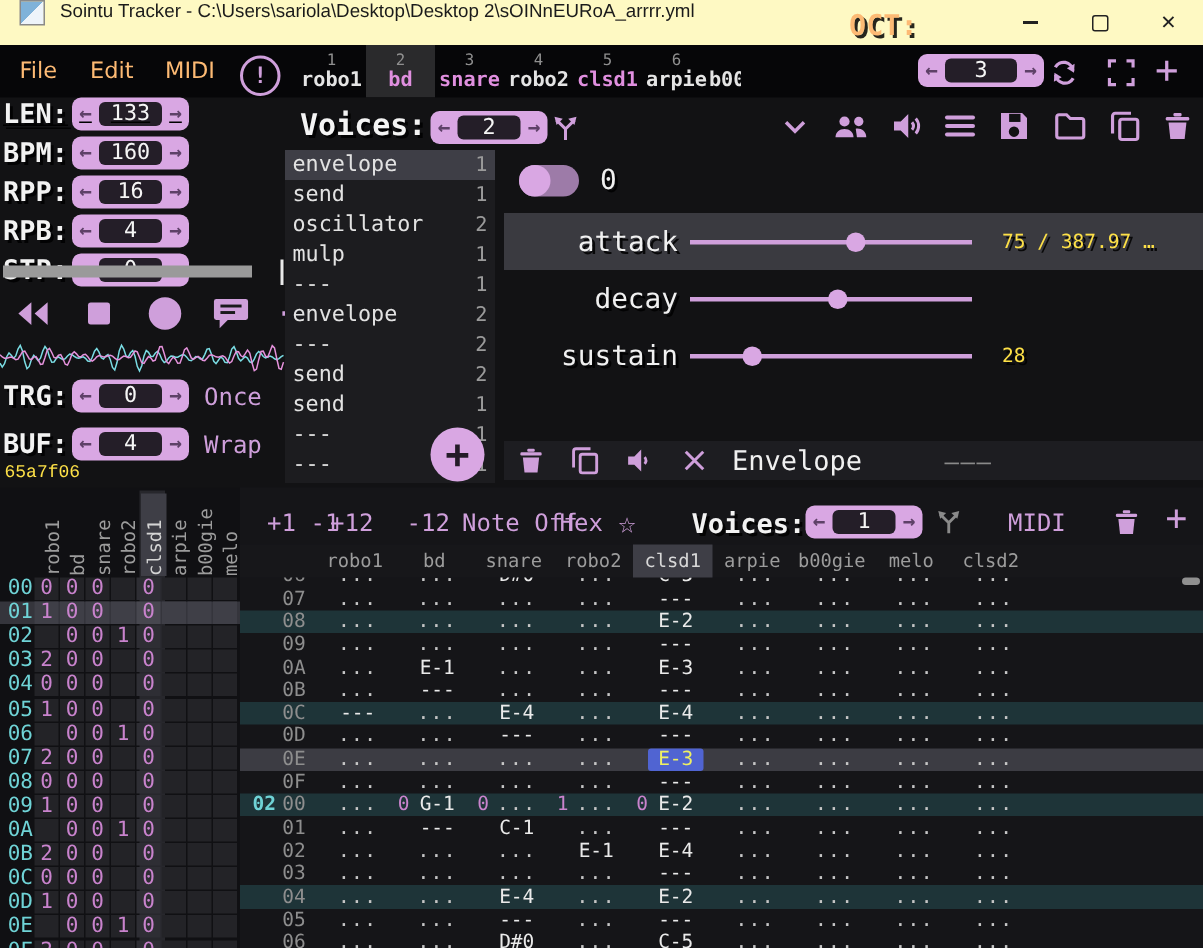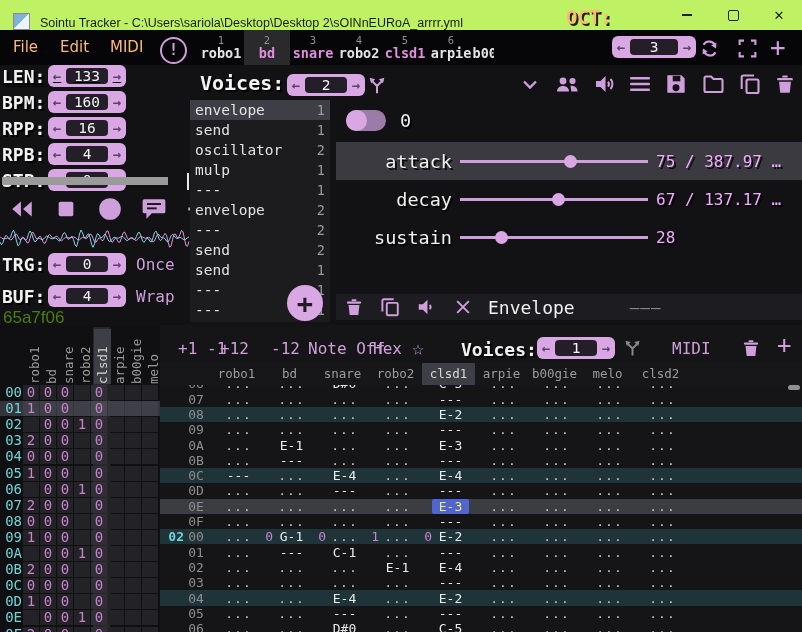--- a/index.html
+++ b/index.html
@@ -1,19 +1,19 @@
 <!DOCTYPE html>
 <html><head>
 <meta charset="utf-8">
 <style>
   html,body{margin:0;padding:0;background:#2a2a2a}
   .app{position:relative;width:802px;height:632px;background:#121214;overflow:hidden;
        font-family:"DejaVu Sans Mono",monospace;outline:1px solid #454545}
   
-  .titlebar{position:absolute;left:0;top:0;width:802px;height:30px;background:#bef264;display:flex;align-items:flex-end}
+  .titlebar{position:absolute;left:0;top:0;width:802px;height:30px;background:#fef9c3;display:flex;align-items:flex-start}
   .app-icon{width:15px;height:15px;margin-left:13px;border:1px solid #8a8a8a;
             background:linear-gradient(135deg,#7fb2d9 0 48%,#eef4fa 48% 100%)}
   .title-text{margin-left:10px;font-family:"Liberation Sans",sans-serif;font-size:12.5px;color:#1b1b1b;white-space:nowrap}
   .win-controls{position:absolute;right:0;top:0;height:30px;display:flex}
   .win-btn{width:46px;height:30px;display:flex;align-items:center;justify-content:center;cursor:default}
   .wb-min{width:10px;height:1.4px;background:#222}
   .wb-max{width:9px;height:9px;border:1.3px solid #222;border-radius:2px}
   .wb-x{font-size:13px;color:#222;font-family:"DejaVu Sans",sans-serif}
   
   .menubar{position:absolute;left:0;top:30px;width:802px;height:35px;background:#060608}
@@ -35,21 +35,21 @@
           font-size:14.5px;height:16px;line-height:16px;margin:0 2px;padding:0 2px}
   .oct-stepper .st-val{min-width:44px}
   
   .setting-row{position:absolute;left:2px;height:24px;display:flex;align-items:center}
   .set-label{font-size:18px;font-weight:bold;color:#f2f2f2;width:46px;text-shadow:2px 2px 0 rgba(0,0,0,.85)}
   .mode-label{margin-left:10px;color:#cf9fdb;font-size:16px}
   .progress{position:absolute;left:2px;top:177px;width:166px;height:8px;background:#9a9a9a}
   .prog-tick{position:absolute;left:187px;top:173px;width:2px;height:17px;background:#e9e9e9}
   .transport{position:absolute;left:8px;top:195px;display:flex;gap:16px;align-items:center}
   .ticon{width:28px;height:28px;display:flex;align-items:center;justify-content:center}
-  .version{position:absolute;left:3px;top:308px;color:#4d7c0f;font-size:17px;font-family:Liberation Sans, sans-serif}
+  .version{position:absolute;left:3px;top:308px;color:#fde047;font-size:12px;font-family:Liberation Mono, monospace}
   
   .voices-title{position:absolute;left:200px;top:71px;font-size:20px;font-weight:bold;color:#f4f4f4}
   .vo-tools{position:absolute;left:518px;top:70px;height:28px;display:flex;gap:12px;align-items:center}
   
   .unit-list{position:absolute;left:190px;top:100px;width:140px;height:222px;background:#1c1c1f}
   .unit{height:20px;display:flex;align-items:center;padding:0 5px;font-size:14.5px;color:#e2e2e2}
   .unit.selected{background:#3e3e46}
   .unit .cnt{margin-left:auto;color:#9a9a9a;font-size:13.5px}
   .fab{position:absolute;left:287px;top:285px;width:36px;height:36px;border-radius:50%;background:#d9a7e3;
        color:#241b28;font-size:27px;display:flex;align-items:center;justify-content:center;font-weight:bold}
@@ -58,21 +58,21 @@
   .p-label{width:116px;text-align:right;font-size:18.5px;color:#f0f0f0;text-shadow:2px 2px 0 rgba(0,0,0,.85)}
   .toggle{width:40px;height:21px;border-radius:11px;background:#9d7ba8;margin-left:10px;position:relative}
   .knob{position:absolute;left:0;top:0;width:21px;height:21px;border-radius:50%;background:#d9a7e3}
   .tog-val{margin-left:14px;font-size:18.5px;color:#f0f0f0;text-shadow:2px 2px 0 rgba(0,0,0,.85)}
   .param-rows{position:absolute;left:336px;top:142px;width:466px}
   .param-row{height:38px;display:flex;align-items:center}
   .param-row.hl{background:#3a3a40}
   .p-track{position:relative;width:188px;height:38px;margin-left:8px}
   .p-line{position:absolute;left:0;right:0;top:18px;height:2.5px;background:#cf9fdb}
   .p-thumb{position:absolute;top:12.5px;width:13px;height:13px;border-radius:50%;background:#d9a7e3}
-  .p-val{margin-left:8px;font-size:16px;color:#f0abfc;white-space:pre;text-shadow:2px 2px 0 rgba(0,0,0,.85)}
+  .p-val{margin-left:20px;font-size:13px;color:#fde047;white-space:pre;text-shadow:2px 2px 0 rgba(0,0,0,.85)}
   .unit-footer{position:absolute;left:336px;top:294px;width:466px;height:26px;background:#1d1d21;
                display:flex;align-items:center;gap:15px;padding-left:8px;box-sizing:border-box}
   .uf-name{font-size:18px;color:#f0f0f0}
   .uf-comment{color:#8a8a8a;font-size:16px;letter-spacing:1px;margin-left:40px}
   
   .order-panel{position:absolute;left:0;top:325px;width:160px;height:307px;background:#101013;overflow:hidden}
   .ostrip{position:absolute;left:93px;top:2px;width:17px;height:305px;background:#27272c}
   .ohead{position:absolute;top:4px;height:55px;width:17px;writing-mode:vertical-rl;transform:rotate(180deg);
          font-size:12.5px;color:#9c9c9c;overflow:hidden;line-height:17px}
   .ohead.selcol{background:#3e3e46;color:#d4d4d4}
@@ -415,21 +415,20 @@
           <div class="p-thumb" style="left: calc(58.5938% - 6.5px);"></div>
         </div>
         <span class="p-val">75 / 387.97 …</span>
       </div>
       <div class="param-row">
         <span class="p-label">decay</span>
         <div class="p-track">
           <div class="p-line"></div>
           <div class="p-thumb" style="left: calc(52.3438% - 6.5px);"></div>
         </div>
-        <span class="p-val">67 / 137.17 …</span>
       </div>
       <div class="param-row">
         <span class="p-label">sustain</span>
         <div class="p-track">
           <div class="p-line"></div>
           <div class="p-thumb" style="left: calc(21.875% - 6.5px);"></div>
         </div>
         <span class="p-val">28</span>
       </div>
     </div>

